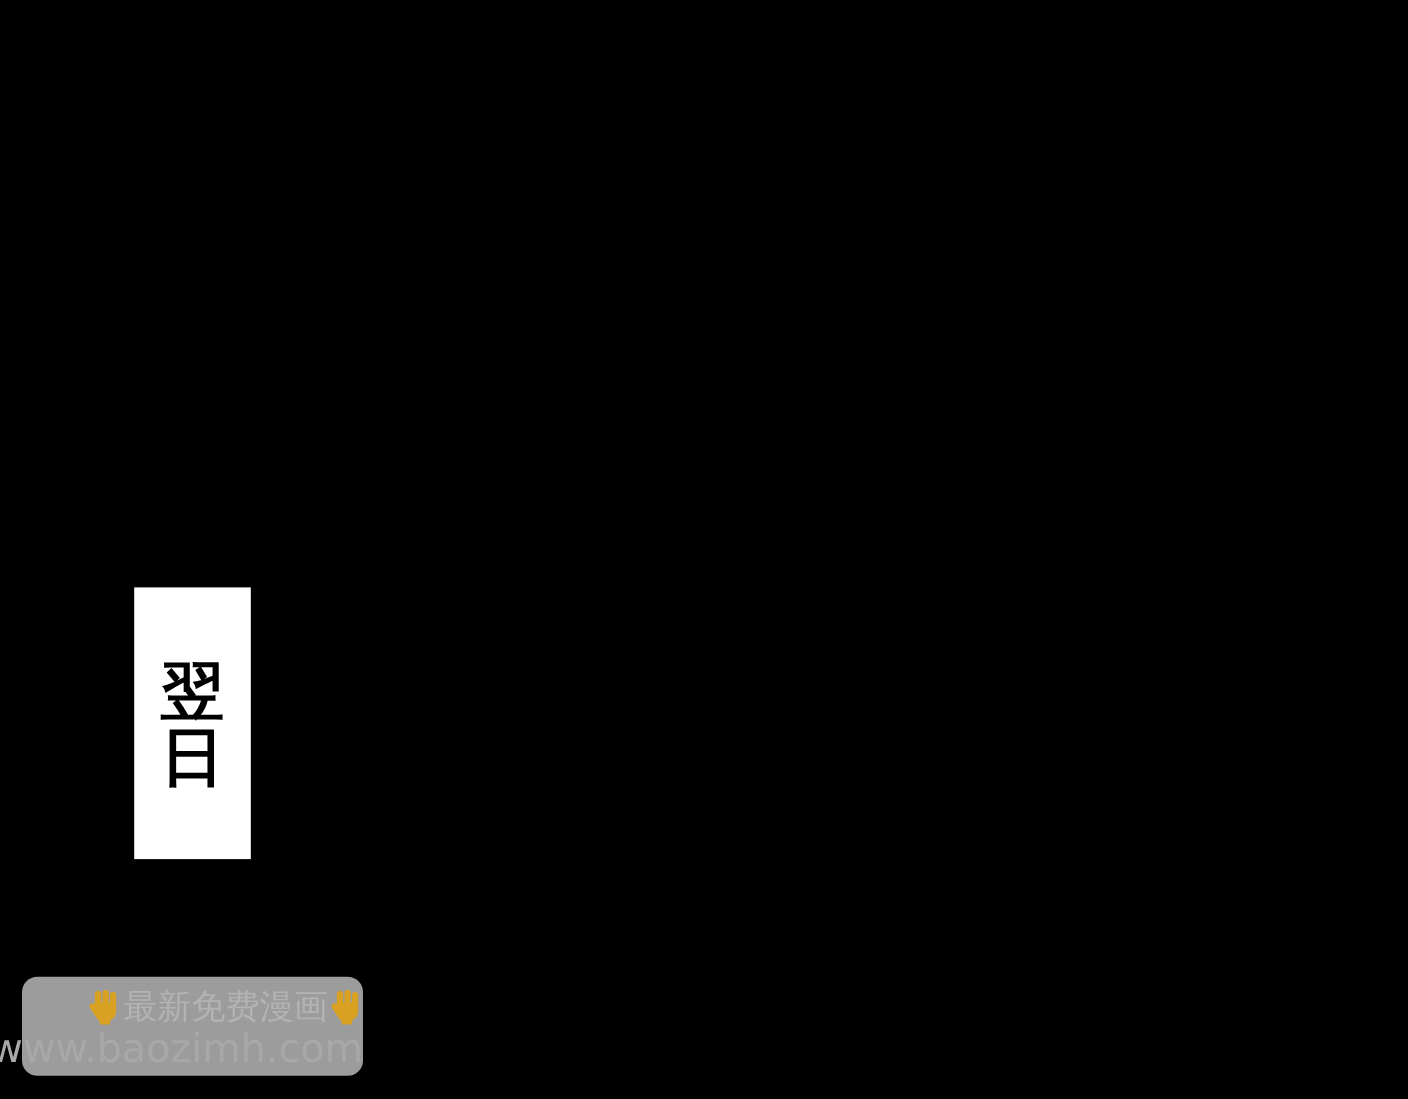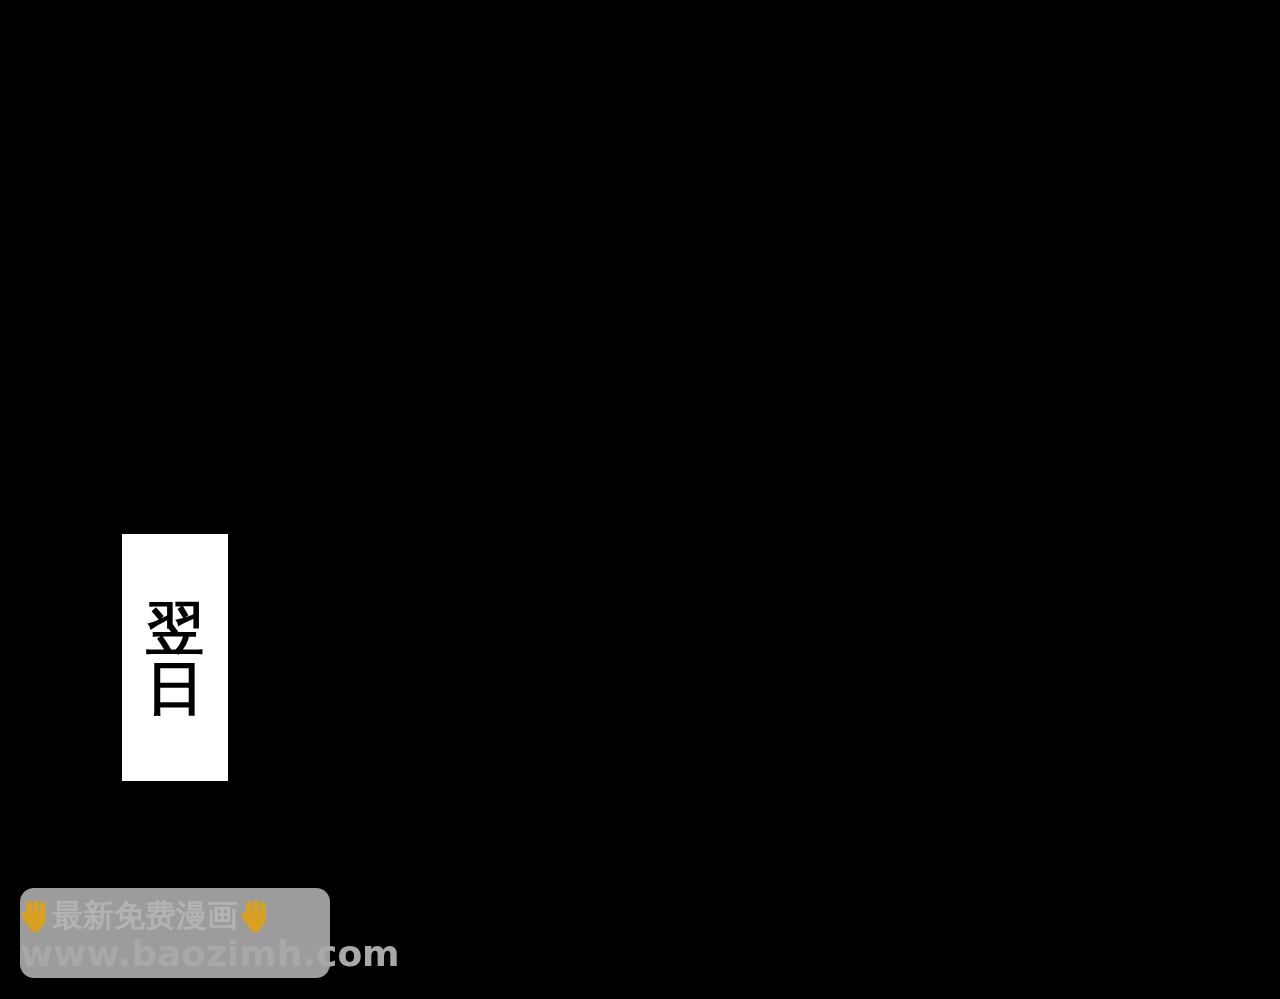--- a/index.html
+++ b/index.html
@@ -68,23 +68,22 @@
     border-radius: 14px;
     box-sizing: border-box;
     overflow: visible;
   }
   .wm-line {
     position: absolute;
     left: 0;
     width: 310px;
     display: flex;
     align-items: center;
-    justify-content: flex-start;
+    justify-content: flex-end;
     white-space: nowrap;
-    font-weight: bold;
   }
   .wm-line-top {
     top: 5px;
     height: 44px;
     gap: 2px;
   }
   .wm-line-bottom {
     top: 46px;
     height: 40px;
   }

